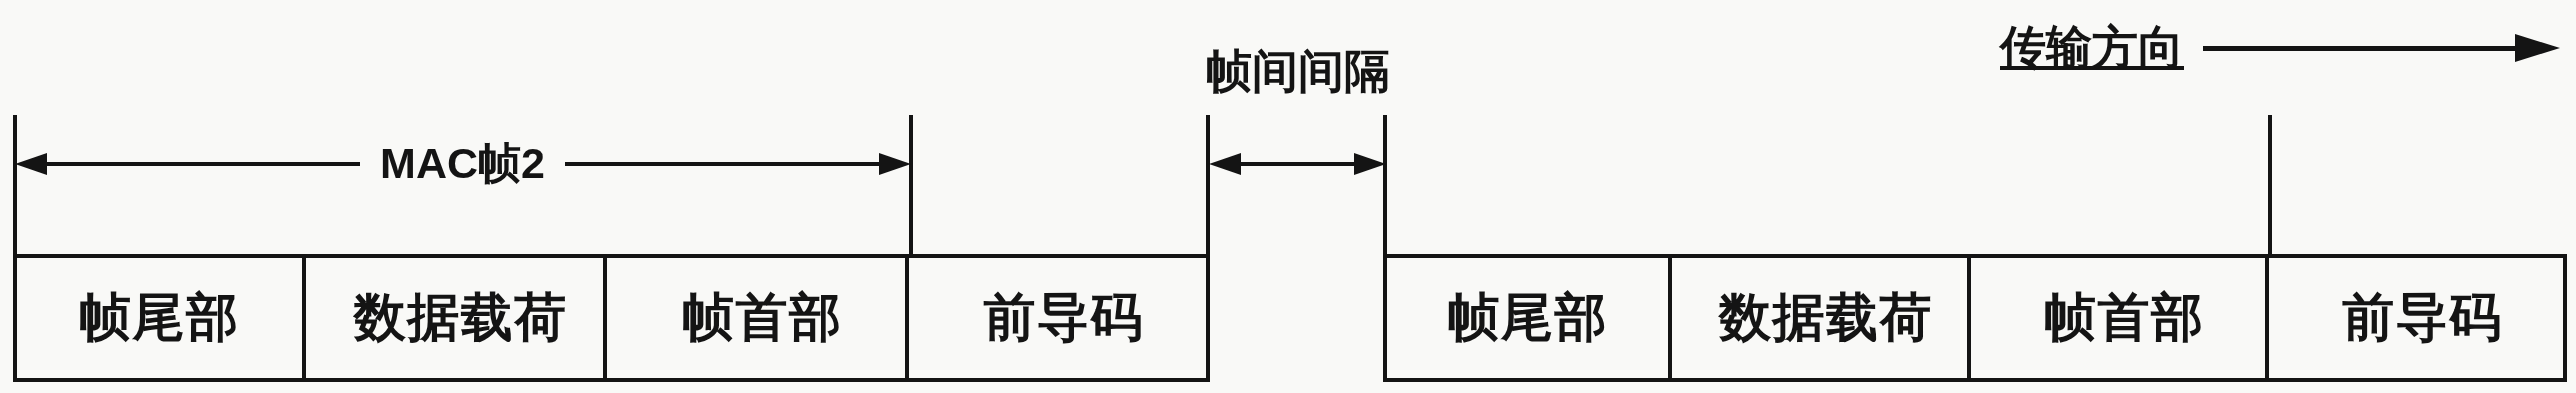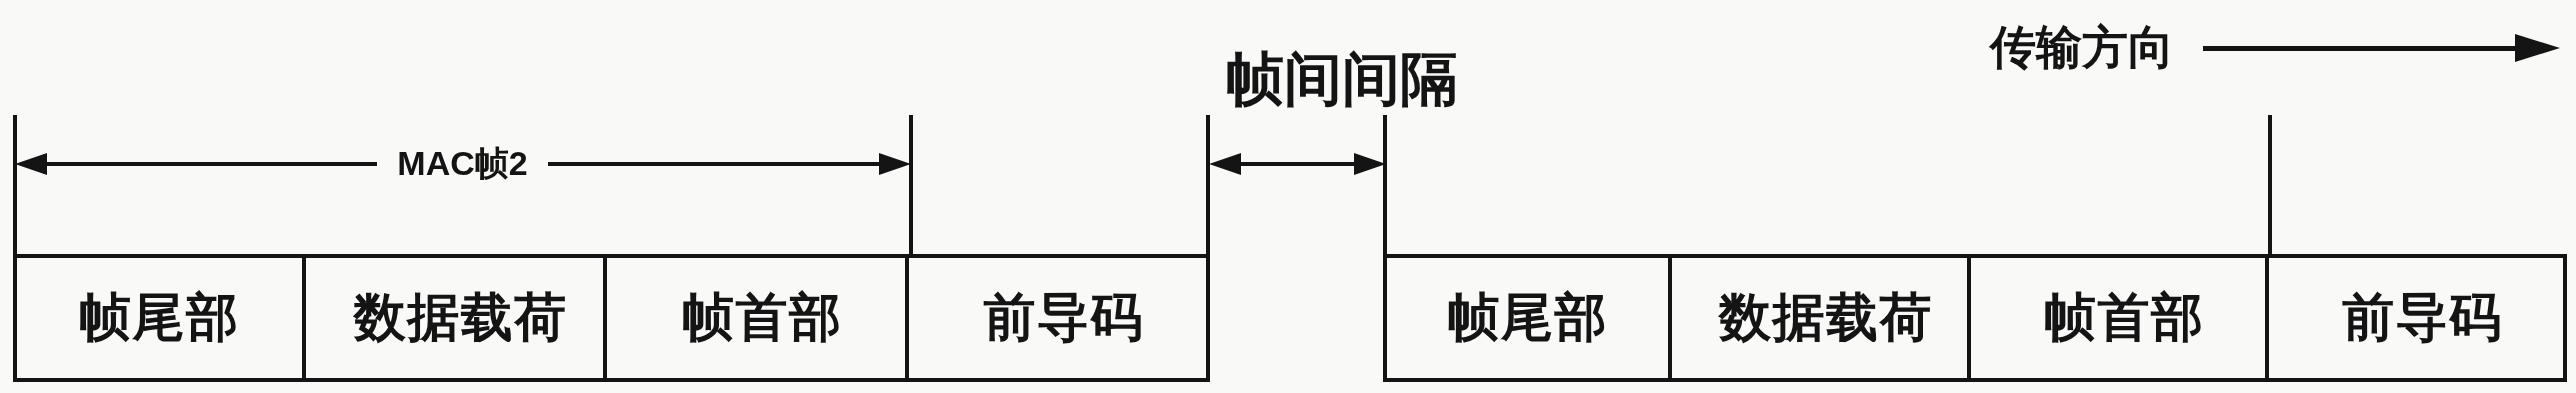--- a/index.html
+++ b/index.html
@@ -48,47 +48,47 @@
   
   .span-arrow {
     position: absolute;
     top: 146px;
     height: 36px;
     display: flex;
     align-items: center;
   }
   .hline { flex: 1; height: 3.6px; background: #141414; }
   .span-label {
-    font-size: 34px;
+    font-size: 43px;
     padding: 0 20.3px;
     white-space: nowrap;
   }
   .tri { width: 0; height: 0; flex: none; }
   .tri-left  { border-top: 11px solid transparent; border-bottom: 11px solid transparent; border-right: 32px solid #141414; }
   .tri-right { border-top: 11px solid transparent; border-bottom: 11px solid transparent; border-left: 32px solid #141414; }
 
   
   .gap-label {
     position: absolute;
     top: 41px;
     left: 1298px;
     transform: translateX(-50%);
-    font-size: 58px;
+    font-size: 46px;
     white-space: nowrap;
-    margin-left: 44px;
   }
 
   
   .direction-row {
     position: absolute;
     top: 17.4px;
     right: 16px;
     display: flex;
     align-items: center;
-    gap: 29px;
+    gap: 19px;
+    text-decoration: underline;
   }
   .direction-label { font-size: 46px; white-space: nowrap; }
   .dir-arrow { display: flex; align-items: center; }
   .dir-line { width: 312px; height: 5.1px; background: #141414; }
   .dir-head {
     width: 0; height: 0;
     border-top: 14.5px solid transparent;
     border-bottom: 14.5px solid transparent;
     border-left: 45px solid #141414;
   }

